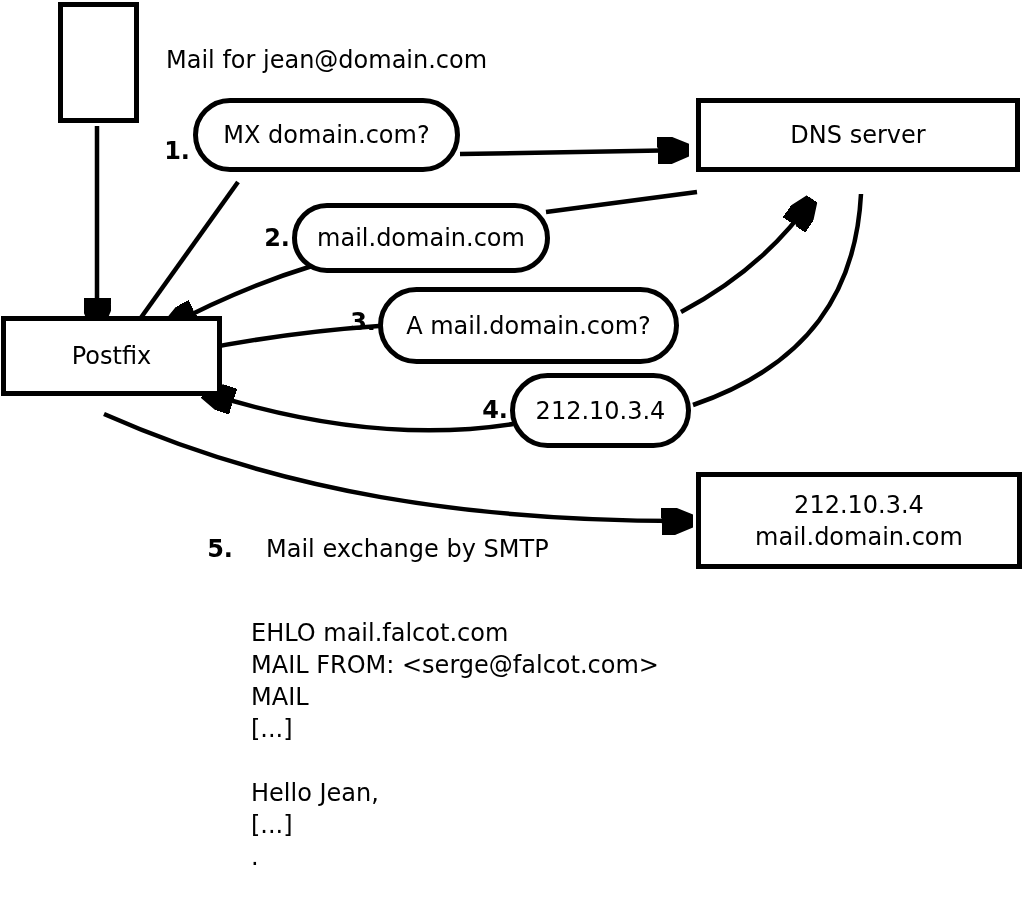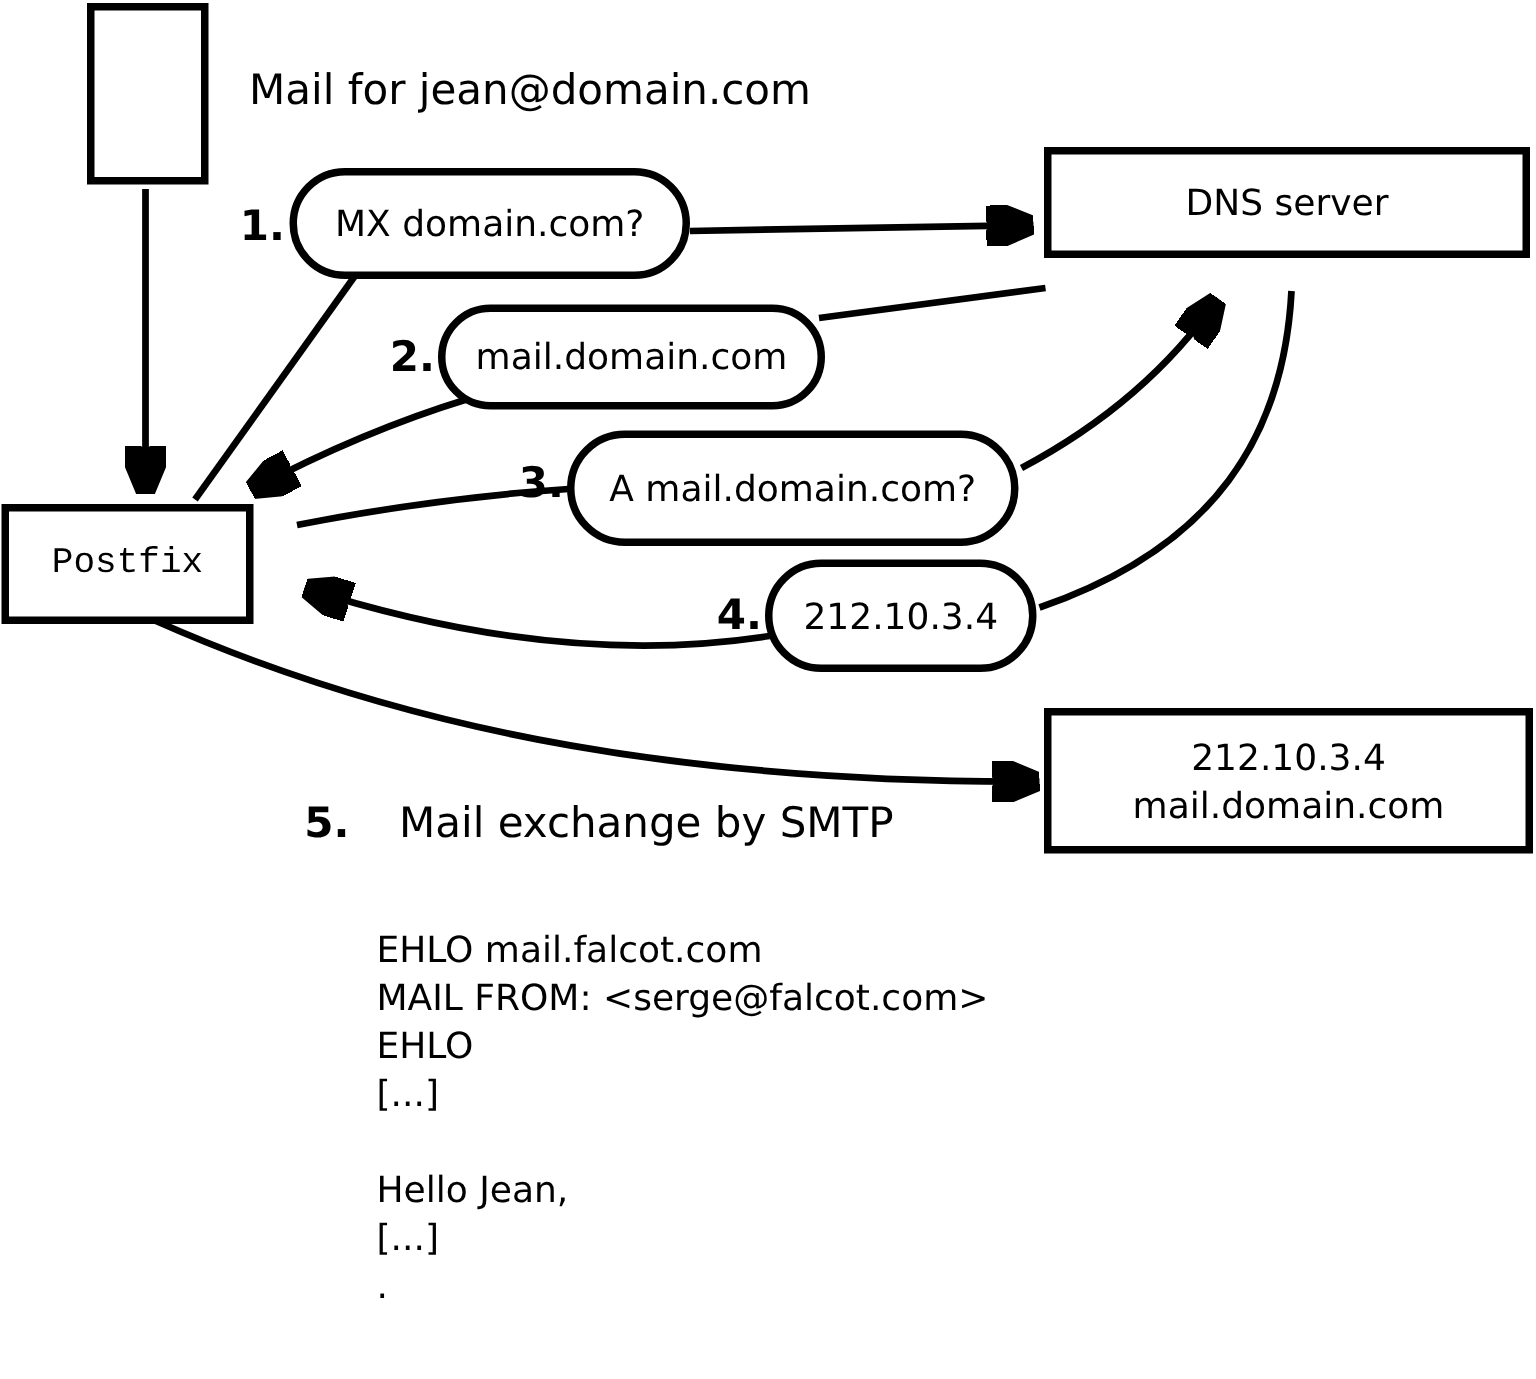--- a/index.html
+++ b/index.html
@@ -33,21 +33,21 @@
     justify-content: center;
     z-index: 2;
     font-size: 24px;
     line-height: 30px;
     text-align: center;
   }
   .pill { border-radius: 45px; }
   .txt {
     position: absolute;
     z-index: 3;
-    font-size: 28px;
+    font-size: 24px;
     line-height: 32px;
     white-space: pre;
   }
   .num {
     width: 50px;
     text-align: right;
     font-weight: bold;
   }
   .smtp-block { position: absolute; z-index: 3; margin-top: 19px; }
   .smtp-line {
@@ -77,34 +77,34 @@
     <path d="M 681 312 Q 764 268 812 199" marker-end="url(#arr)"></path>
     <path d="M 861 194 C 856 290 810 365 693 405"></path>
     <path d="M 513 424 Q 372 446 203 392" marker-end="url(#arr)"></path>
     <path d="M 104 414 C 280 492 470 522 693 521" marker-end="url(#arr)"></path>
   </svg>
 
   <div class="node" style="left:58px; top:2px; width:81px; height:121px;"></div>
 
   <div class="txt" style="left:166px; top:44px;">Mail for jean@domain.com</div>
 
-  <div class="node" style="left:1px; top:336px; width:168px; height:80px;font-family:Liberation Mono, monospace;">
+  <div class="node" style="left:1px; top:316px; width:221px; height:80px;">
     <span>Postfix</span>
   </div>
 
   <div class="node" style="left:696px; top:98px; width:324px; height:74px;">
     <span>DNS server</span>
   </div>
 
   <div class="node" style="left:696px; top:472px; width:326px; height:97px; flex-direction:column;">
     <span style="line-height:32px;">212.10.3.4</span>
     <span style="line-height:32px;">mail.domain.com</span>
   </div>
 
-  <div class="node pill" style="left:193px; top:112px; width:267px; height:74px;text-align:center;">
+  <div class="node pill" style="left:193px; top:98px; width:267px; height:74px;text-align:center;">
     <span>MX domain.com?</span>
   </div>
   <div class="node pill" style="left:292px; top:203px; width:258px; height:70px;">
     <span>mail.domain.com</span>
   </div>
   <div class="node pill" style="left:378px; top:287px; width:301px; height:77px;">
     <span>A mail.domain.com?</span>
   </div>
   <div class="node pill" style="left:510px; top:373px; width:181px; height:75px;">
     <span>212.10.3.4</span>
@@ -113,21 +113,21 @@
   <div class="txt num" style="left:140px; top:135px;">1.</div>
   <div class="txt num" style="left:240px; top:222px;">2.</div>
   <div class="txt num" style="left:326px; top:306px;">3.</div>
   <div class="txt num" style="left:458px; top:394px;">4.</div>
   <div class="txt num" style="left:183px; top:533px;">5.</div>
   <div class="txt" style="left:266px; top:533px;">Mail exchange by SMTP</div>
 
   <div class="smtp-block" style="left:251px; top:598px;">
     <div class="smtp-line">EHLO mail.falcot.com</div>
     <div class="smtp-line">MAIL FROM: &lt;serge@falcot.com&gt;</div>
-    <div class="smtp-line">EHLO</div>
+    <div class="smtp-line">MAIL</div>
     <div class="smtp-line">[...]</div>
     <div class="smtp-line"></div>
     <div class="smtp-line">Hello Jean,</div>
     <div class="smtp-line">[...]</div>
     <div class="smtp-line">.</div>
   </div>
 
 </div>
 
 </body></html>

